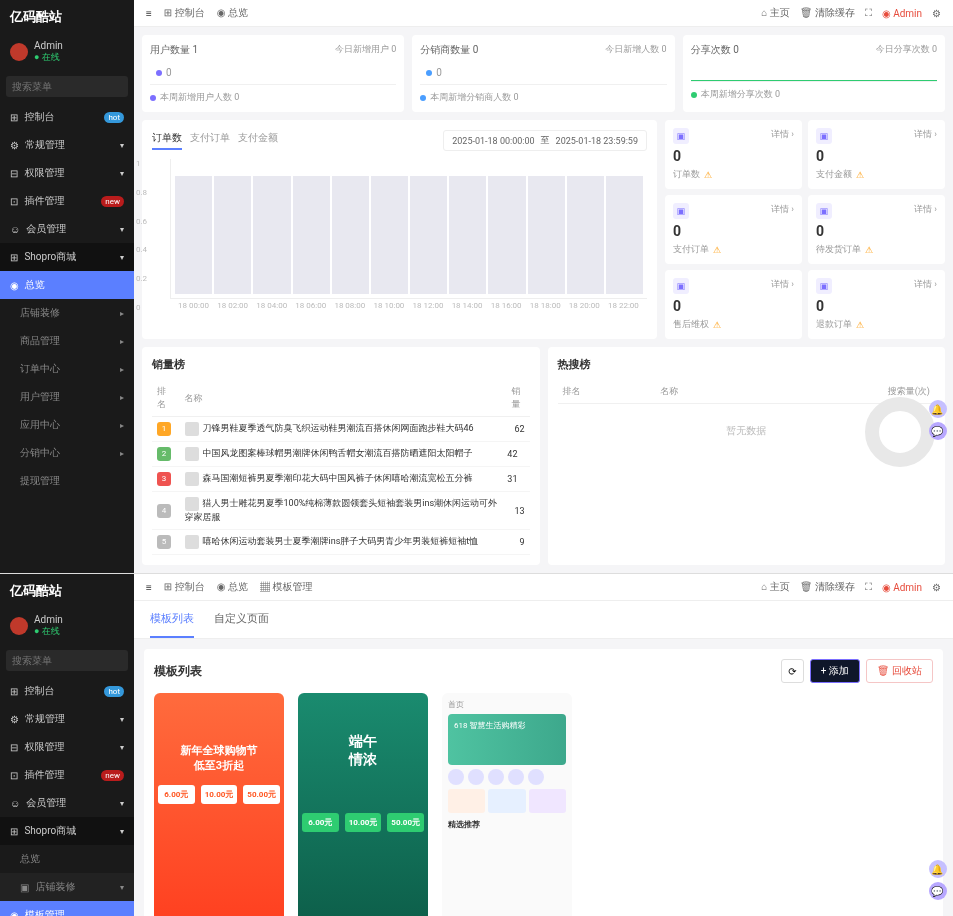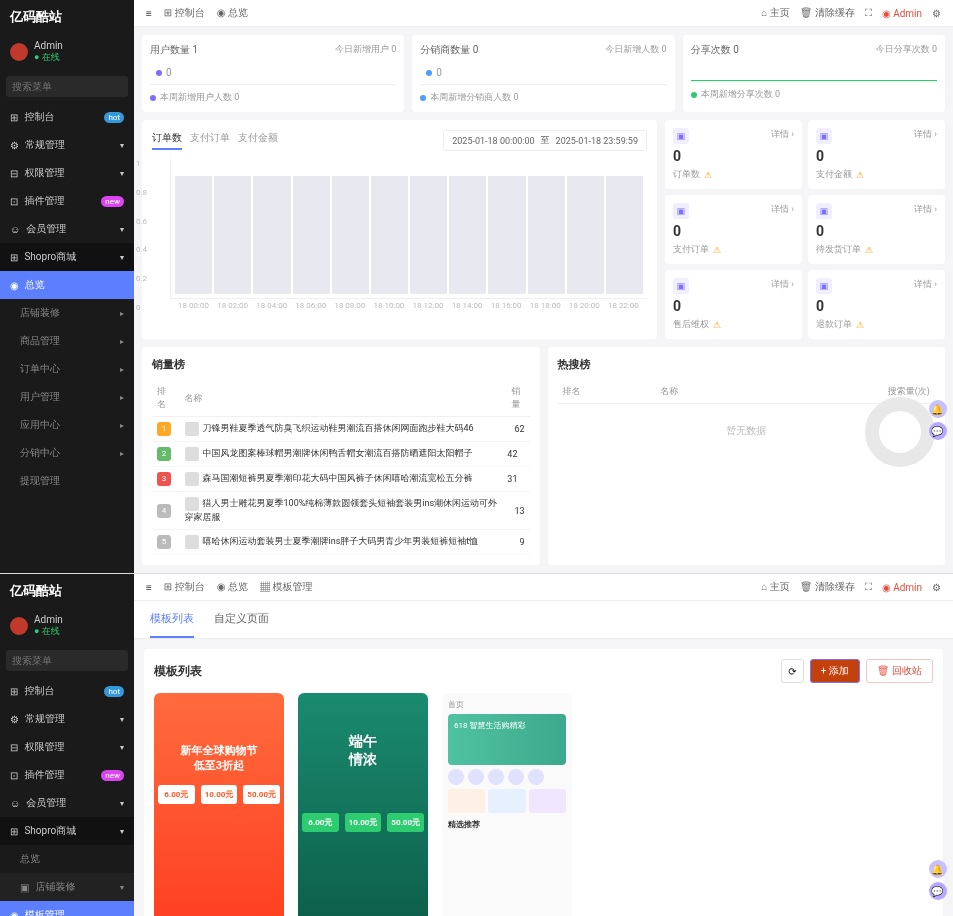--- a/index.html
+++ b/index.html
@@ -12,21 +12,21 @@
 .avatar{width:18px;height:18px;border-radius:50%;background:#c0392b}
 .user-info{font-size:10px}
 .online{color:#2ecc71;font-size:9px}
 .search-box{margin:6px;padding:4px 6px;background:#2a2a2a;border-radius:3px;display:flex;align-items:center;gap:4px}
 .search-box input{background:none;border:none;color:#999;font-size:10px;flex:1;outline:none}
 .menu-item{padding:7px 10px;display:flex;align-items:center;gap:6px;font-size:10px;cursor:pointer;position:relative}
 .menu-item.active{background:#5b7fff;color:#fff}
 .menu-item.sub{padding-left:20px;color:#888}
 .badge{font-size:8px;padding:1px 4px;border-radius:6px;margin-left:auto}
 .badge.hot{background:#3498db;color:#fff}
-.badge.new{background:#d946ef;color:#fff}
+.badge.new{background:#b91c1c;color:#fff}
 .chevron{margin-left:auto;font-size:8px}
 .main{flex:1;display:flex;flex-direction:column;min-width:0}
 .topbar{background:#fff;padding:6px 12px;display:flex;align-items:center;gap:12px;border-bottom:1px solid #eee;font-size:10px}
 .topbar .right{margin-left:auto;display:flex;align-items:center;gap:10px}
 .topbar a{color:#666;text-decoration:none;cursor:pointer}
 .content{padding:8px;flex:1;overflow:auto}
 .stats-row{display:flex;gap:8px;margin-bottom:8px}
 .stat-card{flex:1;background:#fff;border-radius:4px;padding:8px;position:relative}
 .stat-title{font-size:10px;color:#666;margin-bottom:4px}
 .stat-sub{position:absolute;top:8px;right:8px;font-size:9px;color:#999}
@@ -74,21 +74,21 @@
 .fb{width:18px;height:18px;border-radius:50%;background:#c6c0ff;color:#fff;display:flex;align-items:center;justify-content:center;font-size:10px}
 
 .tabs-bar{background:#fff;padding:0 16px;border-bottom:1px solid #eee;display:flex;gap:20px}
 .page-tab{padding:10px 0;font-size:11px;color:#666;cursor:pointer}
 .page-tab.active{color:#5b7fff;border-bottom:2px solid #5b7fff}
 .tmpl-panel{background:#fff;margin:10px;border-radius:4px;padding:10px}
 .tmpl-head{display:flex;align-items:center;margin-bottom:10px}
 .tmpl-head h3{font-size:12px;font-weight:bold}
 .tmpl-actions{margin-left:auto;display:flex;gap:6px}
 .btn{padding:4px 10px;border-radius:3px;font-size:10px;cursor:pointer;border:1px solid #ddd;background:#fff}
-.btn.primary{background:#c2410c;color:#fff;border-color:#7c6fff}
+.btn.primary{background:#0f172a;color:#fff;border-color:#7c6fff}
 .btn.danger{color:#e74c3c;border-color:#f5c6c6}
 .btn.icon{padding:4px 6px}
 .tmpl-grid{display:flex;gap:14px}
 .tmpl-card{width:130px}
 .tmpl-img{width:130px;height:230px;border-radius:6px;background:#f0f0f0;overflow:hidden;position:relative}
 .mock1{background:linear-gradient(#ff6b3d,#ff4020);width:100%;height:100%}
 .mock2{background:linear-gradient(#1a8b6f,#0d5f4a);width:100%;height:100%}
 .mock3{background:#fafafa;width:100%;height:100%;padding:6px}
 .mock-banner{height:51px;background:linear-gradient(90deg,#4fc3a1,#3da88c);border-radius:4px;margin:4px 0}
 .mock-icons{display:flex;gap:4px;margin:4px 0}

